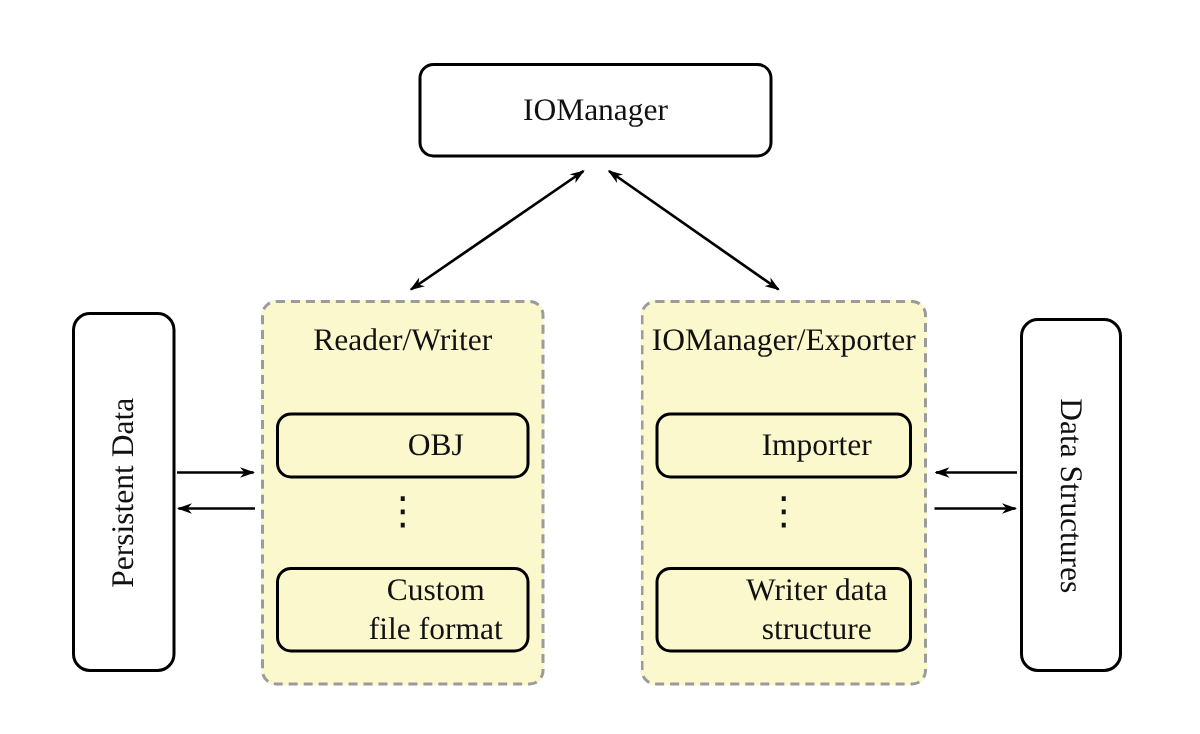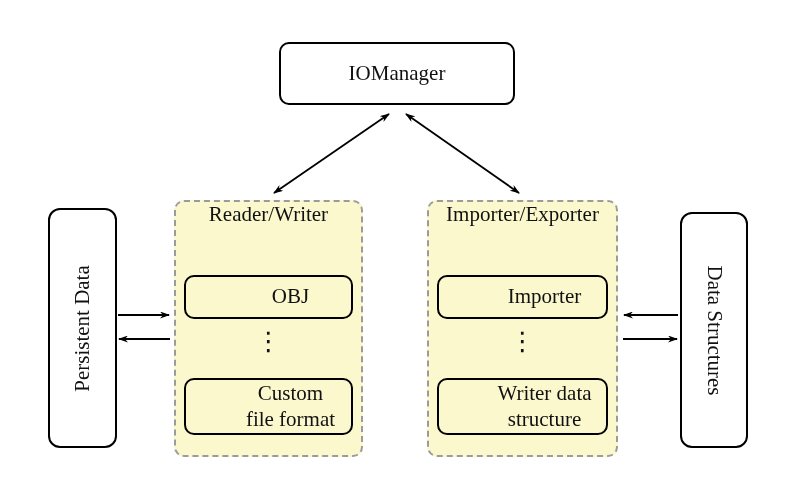--- a/index.html
+++ b/index.html
@@ -28,20 +28,21 @@
   .vtext.up   { transform: rotate(-90deg); }
   .vtext.down { transform: rotate(90deg); }
   .group {
     position: absolute;
     background: var(--group-fill, #FBF8CD);
     border: 2px dashed var(--group-border, #9B9B9B);
     border-radius: 10px;
   }
   .group-title {
     text-align: center;
+    margin-top: 12px;
     font-size: 21px;
   }
   .inner-node {
     position: absolute;
     left: 8px;
     right: 8px;
     border: 2.5px solid var(--node-border, #000000);
     border-radius: 10px;
     background: transparent;
     display: flex;
@@ -90,21 +91,21 @@
 
   <div class="group" style="left:174px; top:200px; width:189px; height:257px;">
     <div class="group-title">Reader/Writer</div>
     <div class="inner-node first">OBJ</div>
     <div class="ellipsis">⋮</div>
     <div class="inner-node second">Custom
 file format</div>
   </div>
 
   <div class="group" style="left:427px; top:200px; width:191px; height:257px;">
-    <div class="group-title">Importer/Exporter</div>
+    <div class="group-title">IOManager/Exporter</div>
     <div class="inner-node first">Importer</div>
     <div class="ellipsis">⋮</div>
     <div class="inner-node second">Writer data
 structure</div>
   </div>
 
   <svg class="arrows-layer" viewBox="0 0 800 489">
     <defs>
       <marker id="ah" viewBox="0 0 10 7" markerWidth="10" markerHeight="7" refX="9" refY="3.5" orient="auto-start-reverse" markerUnits="userSpaceOnUse">
         <path d="M0,0 L10,3.5 L0,7 L3,3.5 Z" fill="#000000"></path>

